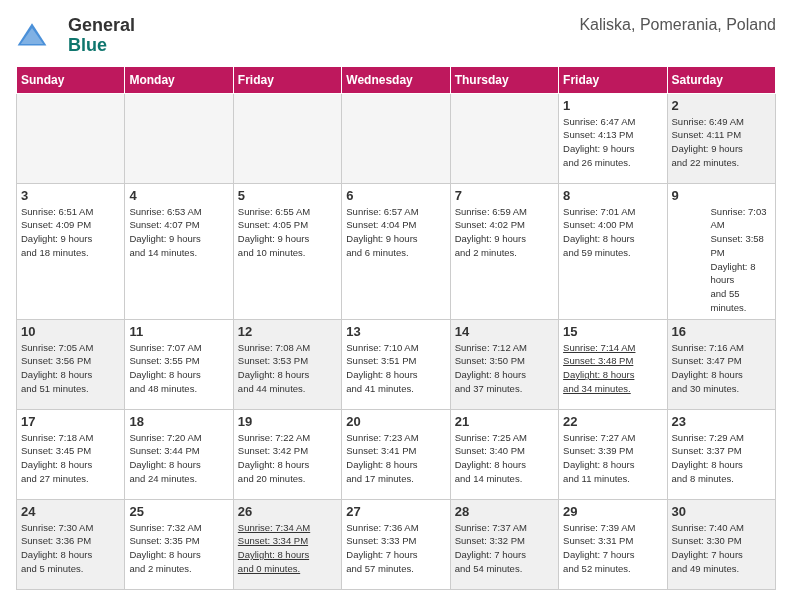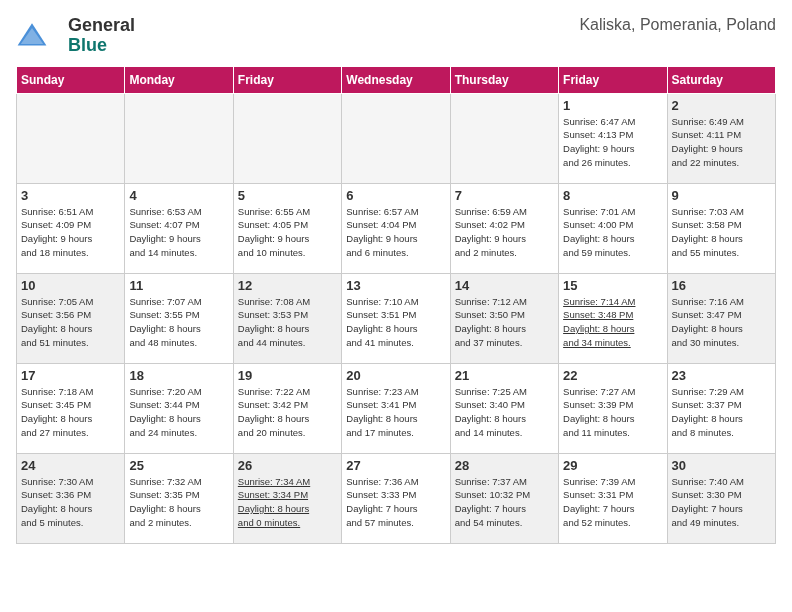--- a/index.html
+++ b/index.html
@@ -185,21 +185,21 @@
         </td>
         <td>
           <span class="day-number">8</span>
           <div class="day-info" style="white-space: pre-line;">Sunrise: 7:01 AM
 Sunset: 4:00 PM
 Daylight: 8 hours
 and 59 minutes.</div>
         </td>
         <td>
           <span class="day-number">9</span>
-          <div class="day-info" style="white-space: pre-line;">Sunrise: 7:03 AM
+          <div class="day-info" style="white-space: pre-line; margin-left: 39px;">Sunrise: 7:03 AM
 Sunset: 3:58 PM
 Daylight: 8 hours
 and 55 minutes.</div>
         </td>
       </tr>
       <tr>
         <td class="shaded">
           <span class="day-number">10</span>
           <div class="day-info" style="white-space: pre-line;">Sunrise: 7:05 AM
 Sunset: 3:56 PM
@@ -325,21 +325,21 @@
         <td>
           <span class="day-number">27</span>
           <div class="day-info" style="white-space: pre-line;">Sunrise: 7:36 AM
 Sunset: 3:33 PM
 Daylight: 7 hours
 and 57 minutes.</div>
         </td>
         <td class="shaded">
           <span class="day-number">28</span>
           <div class="day-info" style="white-space: pre-line;">Sunrise: 7:37 AM
-Sunset: 10:32 PM
+Sunset: 3:32 PM
 Daylight: 7 hours
 and 54 minutes.</div>
         </td>
         <td>
           <span class="day-number">29</span>
           <div class="day-info" style="white-space: pre-line;">Sunrise: 7:39 AM
 Sunset: 3:31 PM
 Daylight: 7 hours
 and 52 minutes.</div>
         </td>

